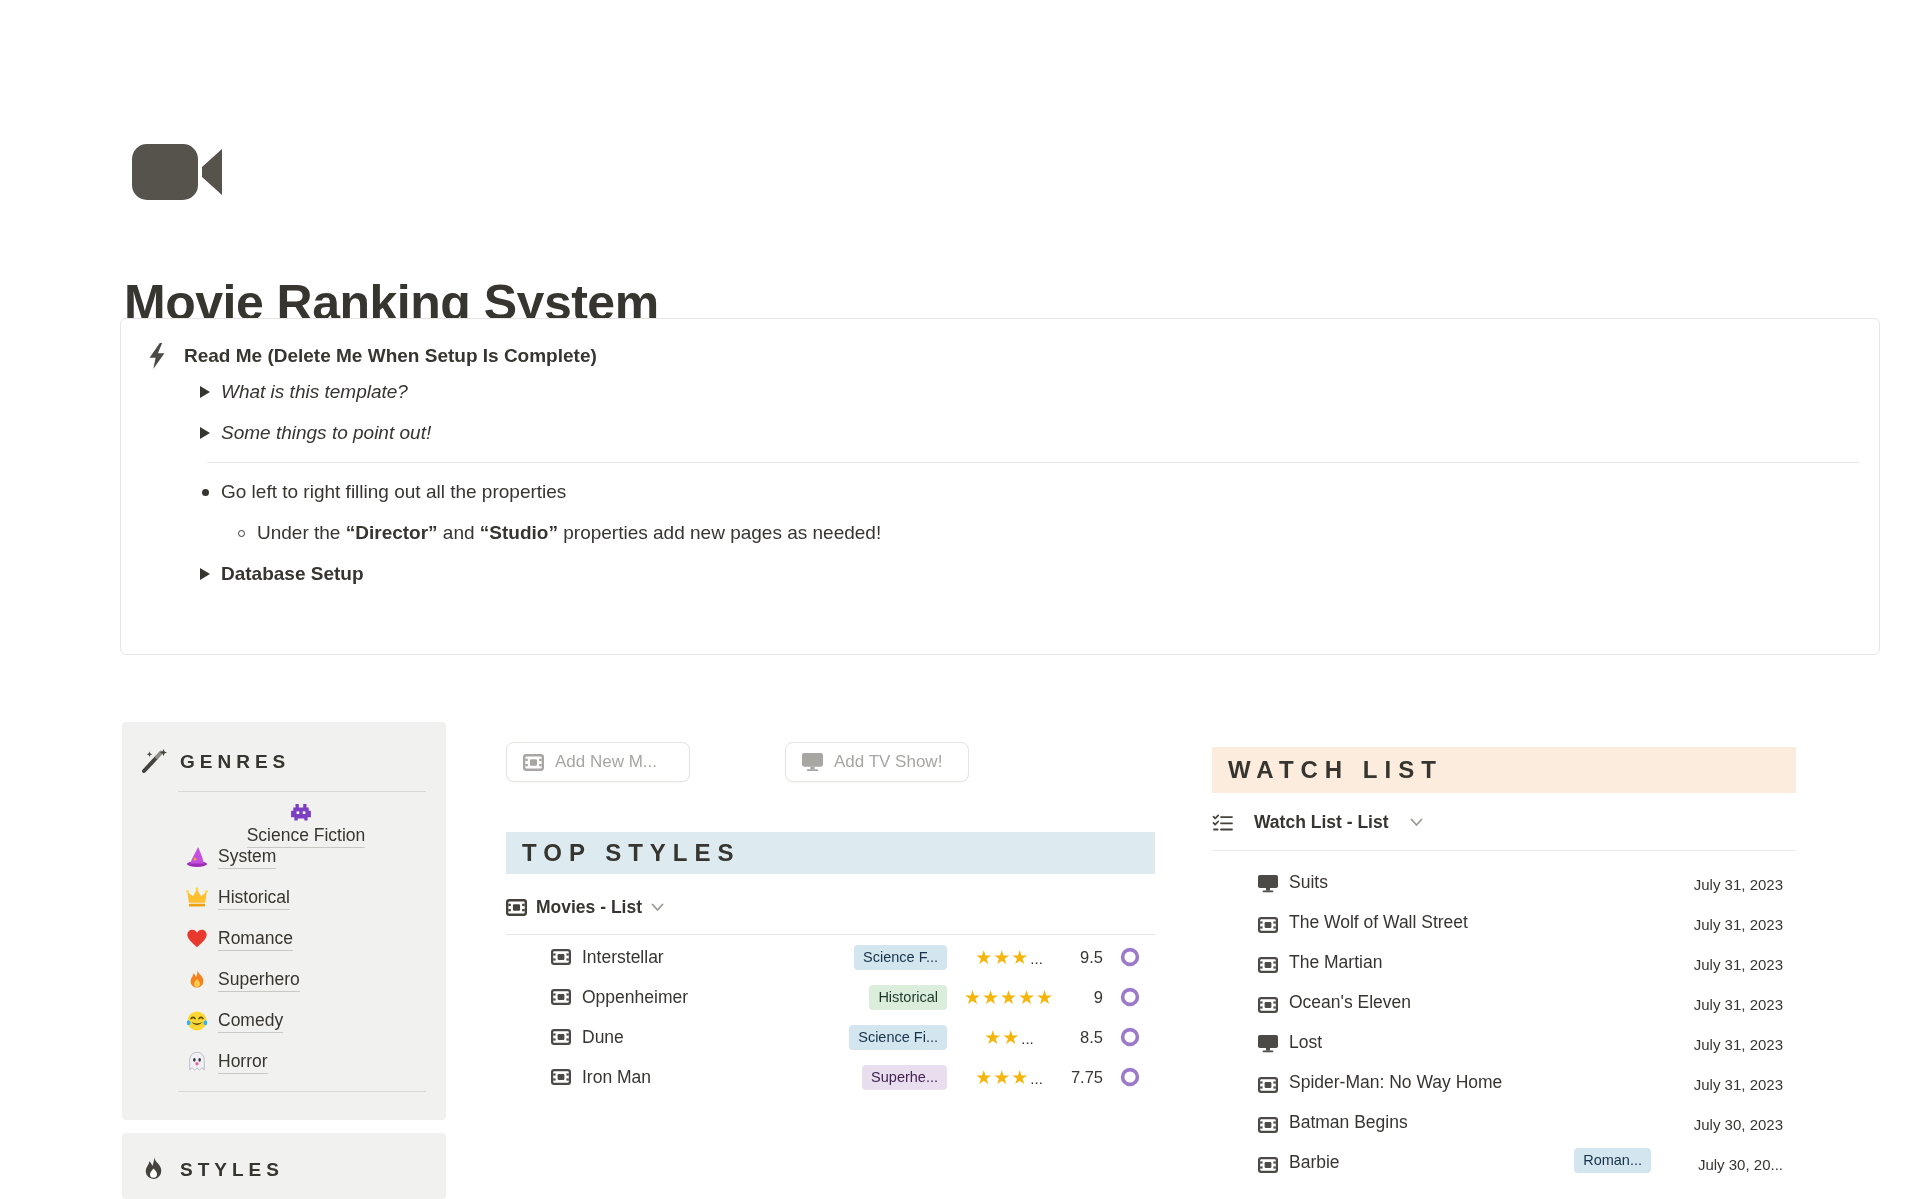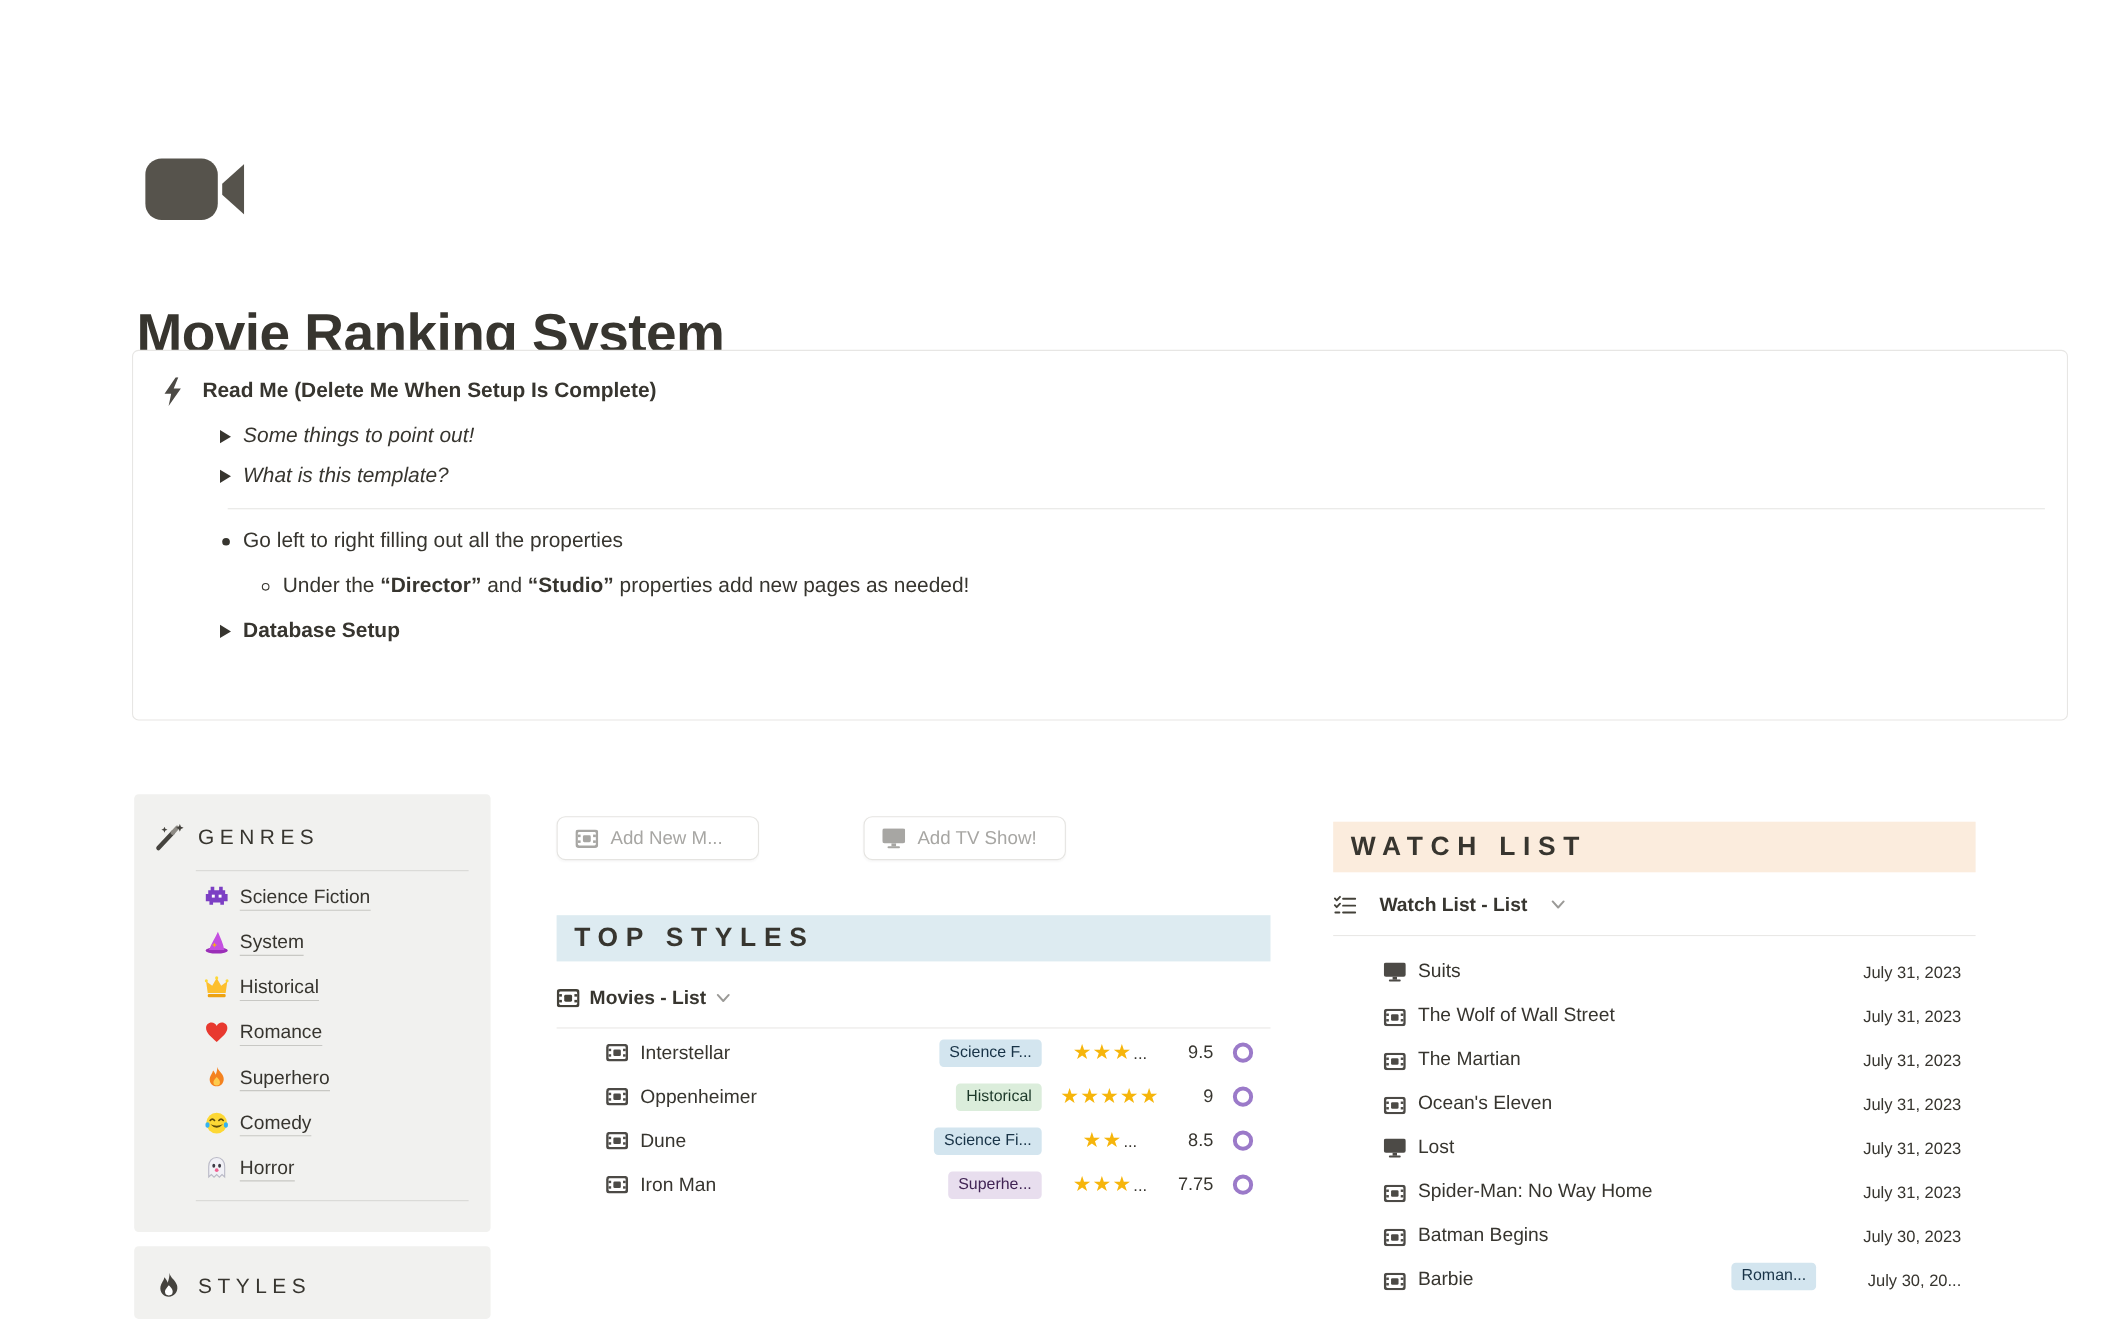--- a/index.html
+++ b/index.html
@@ -28,25 +28,25 @@
   .co-sub{padding-left:106px;}
   .bold{font-weight:700;}
 
   
   .side-box{position:absolute;left:122px;width:324px;background:#f1f1ef;border-radius:4px;box-sizing:border-box;
             padding:26px 20px 0 18px;}
   .genres-box{top:722px;height:398px;}
   .styles-box{top:1133px;height:66px;padding-top:23px;}
   .side-head{display:flex;align-items:center;line-height:26px;}
   .side-head .hicon{width:27px;height:27px;margin-right:13px;flex:none;}
-  .side-head .htext{font-size:19px;font-weight:400;letter-spacing:5px;}
+  .side-head .htext{font-size:19px;font-weight:700;letter-spacing:5px;}
   .side-divider{height:1px;background:rgba(55,53,47,0.13);margin:16px 0 0 38px;}
   .side-items{margin-top:11px;}
   .side-item{display:flex;align-items:center;height:26px;margin-top:15px;padding-left:46px;}
-  .side-item:first-child{margin-top:0;}
+  .side-item:first-child{margin-top:0;flex-direction:column;}
   .side-item .gicon{width:22px;height:22px;margin-right:10px;flex:none;}
   .glink{font-size:17.5px;color:#37352f;border-bottom:1.5px solid rgba(55,53,47,0.22);padding-bottom:1px;}
 
   
   .mid{position:absolute;left:506px;top:742px;width:649px;}
   .btn-row{display:flex;}
   .nbtn{height:40px;width:184px;box-sizing:border-box;border:1px solid #e5e4e1;border-radius:8px;background:#fff;
         display:flex;align-items:center;padding-left:16px;box-shadow:0 1px 2px rgba(0,0,0,0.03);}
   .nbtn .bicon{width:21px;height:19px;margin-right:11px;color:#a7a6a3;flex:none;}
   .nbtn .blabel{font-size:17px;color:#a7a6a3;}
@@ -118,31 +118,31 @@
   <h1 class="page-title">Movie Ranking System</h1>
 
   <div class="callout">
     <div class="co-row co-title">
       <svg class="bolt" viewBox="0 0 20 28">
         <path d="M13 0 L2 16 H8.5 L6 28 L18 11 H11 L15.5 0 Z" fill="currentColor"></path>
       </svg>
       <span>Read Me (Delete Me When Setup Is Complete)</span>
     </div>
 
+    <div class="co-row co-child co-toggle1">
+      <span class="co-marker">
+          <span class="tri"></span>
+        </span>
+      <span class="co-text co-italic">What is this template?</span>
+    </div>
     <div class="co-row co-child gap15">
       <span class="co-marker">
           <span class="tri"></span>
         </span>
       <span class="co-text co-italic">Some things to point out!</span>
-    </div>
-    <div class="co-row co-child co-toggle1">
-      <span class="co-marker">
-          <span class="tri"></span>
-        </span>
-      <span class="co-text co-italic">What is this template?</span>
     </div>
 
     <div class="co-divider"></div>
 
     <div class="co-row co-child gap15">
       <span class="co-marker">
           <span class="dot"></span>
         </span>
       <span class="co-text">Go left to right filling out all the properties</span>
     </div>

